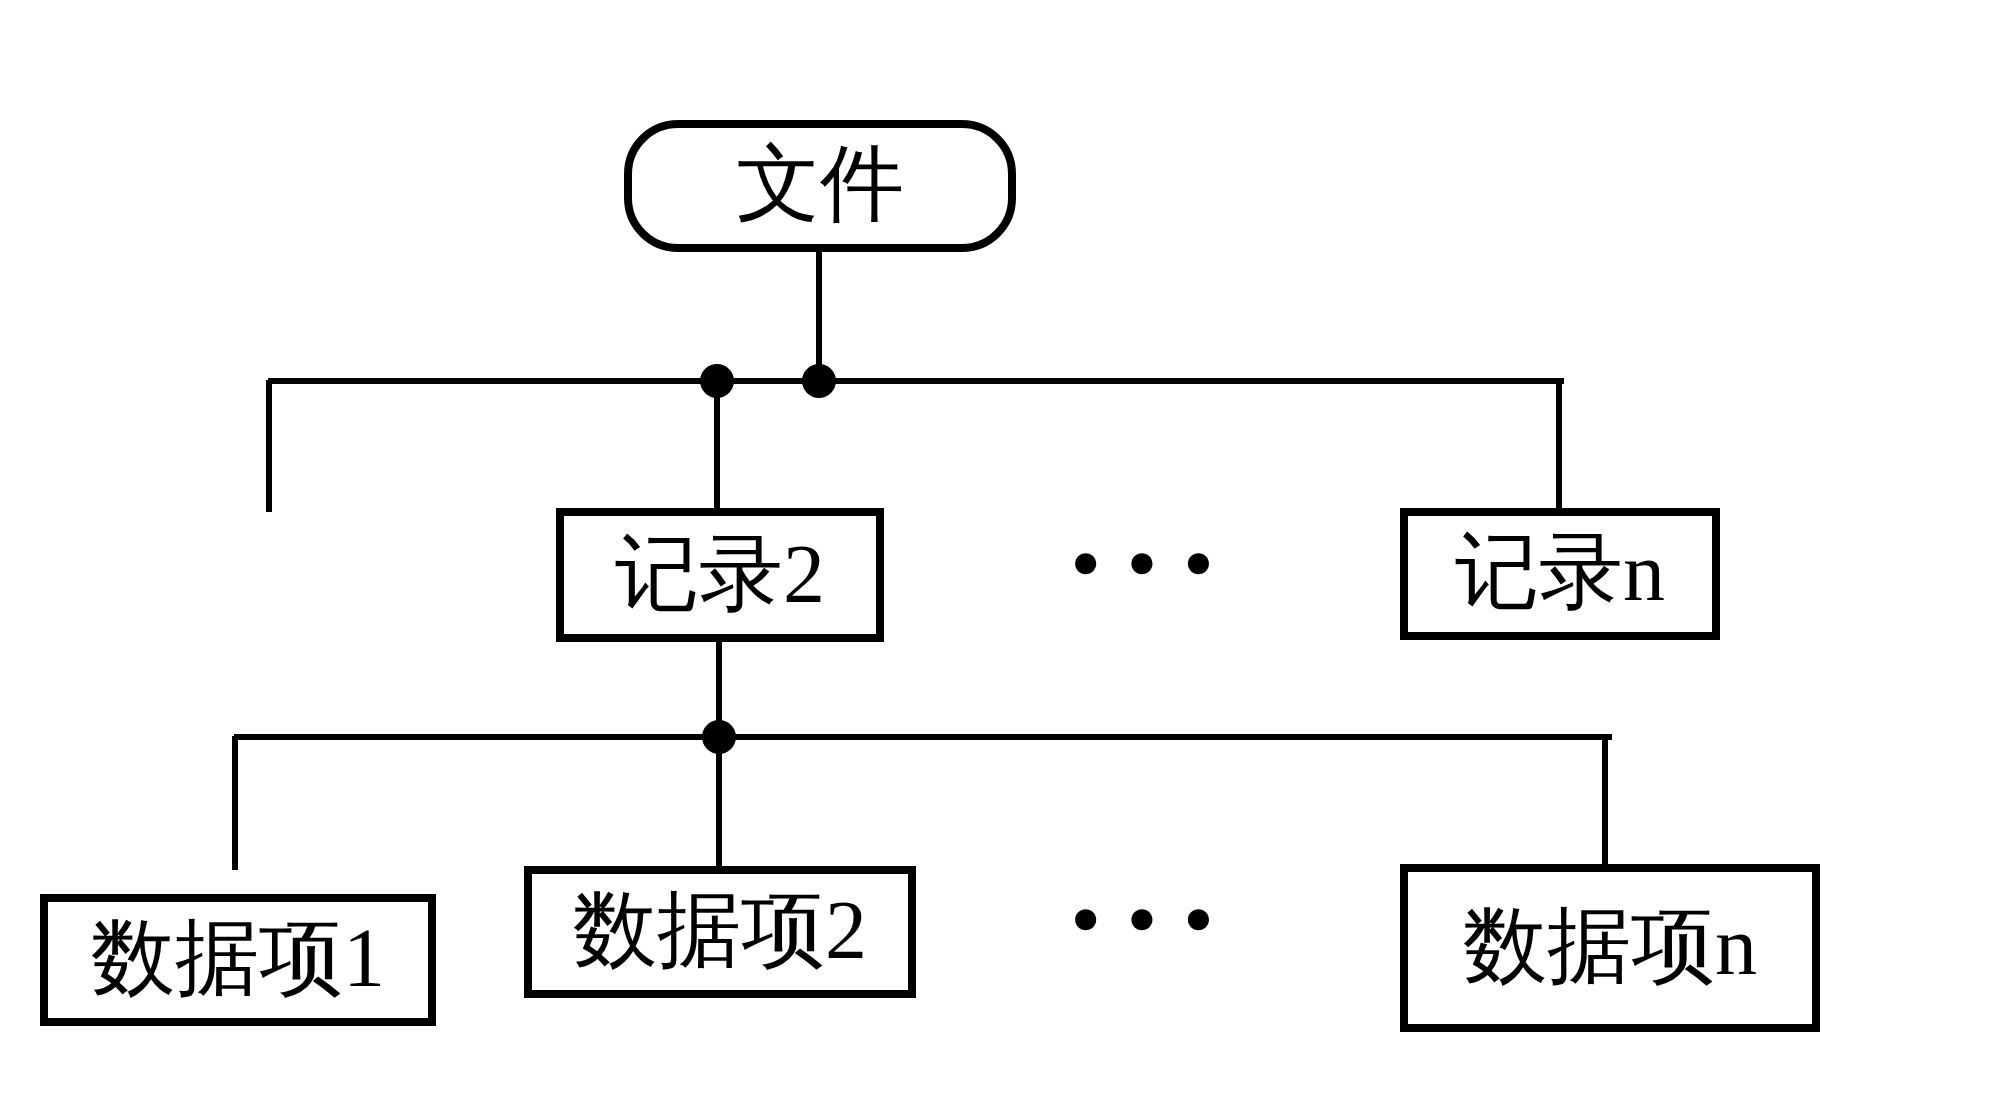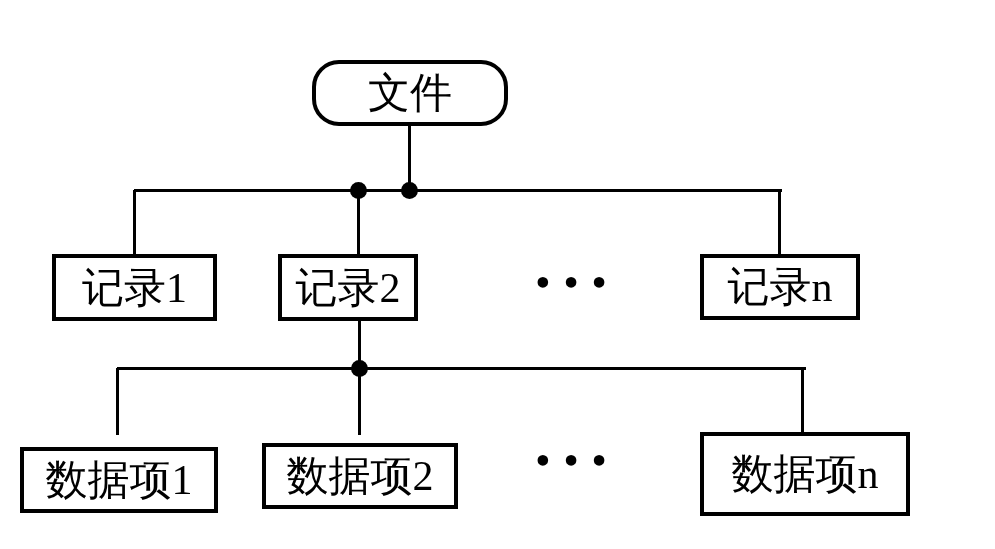--- a/index.html
+++ b/index.html
@@ -48,26 +48,26 @@
     font-size: 30px;
     font-weight: bold;
     letter-spacing: 9px;
     text-indent: 9px; 
     line-height: 1;
   }
   
   #box-file   { left: 312px; top: 60px;  width: 196px; height: 66px; border-radius: 27px; }
   
   #box-rec1   { left: 52px;  top: 254px; width: 165px; height: 67px; }
-  #box-rec2   { left: 278px; top: 254px; width: 140px; height: 67px; }
+  #box-rec2   { left: 278px; top: 254px; width: 164px; height: 67px; }
   #box-recn   { left: 700px; top: 254px; width: 160px; height: 66px; font-family: Liberation Serif, serif; }
   #ellipsis-records { left: 536px; top: 267px; width: 70px; height: 34px; }
   
   #box-item1  { left: 20px;  top: 433px; width: 198px; height: 66px; margin-top: 14px; }
-  #box-item2  { left: 262px; top: 443px; width: 196px; height: 66px; align-items: center; }
+  #box-item2  { left: 262px; top: 433px; width: 196px; height: 66px; align-items: center; }
   #box-itemn  { left: 700px; top: 432px; width: 210px; height: 84px; }
   #ellipsis-items { left: 536px; top: 445px; width: 70px; height: 34px; }
   
   #line-file-down      { left: 408px; top: 124px; width: 3px;   height: 66px; }
   #line-records-h      { left: 134px; top: 189px; width: 648px; height: 3px;  }
   #line-rec1-drop      { left: 133px; top: 190px; width: 3px;   height: 66px; }
   #line-rec2-drop-top  { left: 357px; top: 190px; width: 3px;   height: 66px; }
   #line-recn-drop      { left: 778px; top: 190px; width: 3px;   height: 66px; }
   #line-rec2-down      { left: 358px; top: 317px; width: 3px;   height: 52px; }
   #line-items-h        { left: 117px; top: 367px; width: 689px; height: 3px;  }
@@ -96,23 +96,20 @@
   <div class="line" id="line-itemn-drop"></div>
 
   <div class="junction-dot" id="dot-rec2-branch"></div>
   <div class="junction-dot" id="dot-file-join"></div>
   <div class="junction-dot" id="dot-items-join"></div>
 
   <div class="node-box" id="box-file">
     <span>文件</span>
   </div>
 
-  <div class="node-box" id="box-rec1">
-    <span>记录1</span>
-  </div>
   <div class="node-box" id="box-rec2">
     <span>记录2</span>
   </div>
   <div class="ellipsis" id="ellipsis-records">•••</div>
   <div class="node-box" id="box-recn">
     <span>记录n</span>
   </div>
 
   <div class="node-box" id="box-item1">
     <span>数据项1</span>

